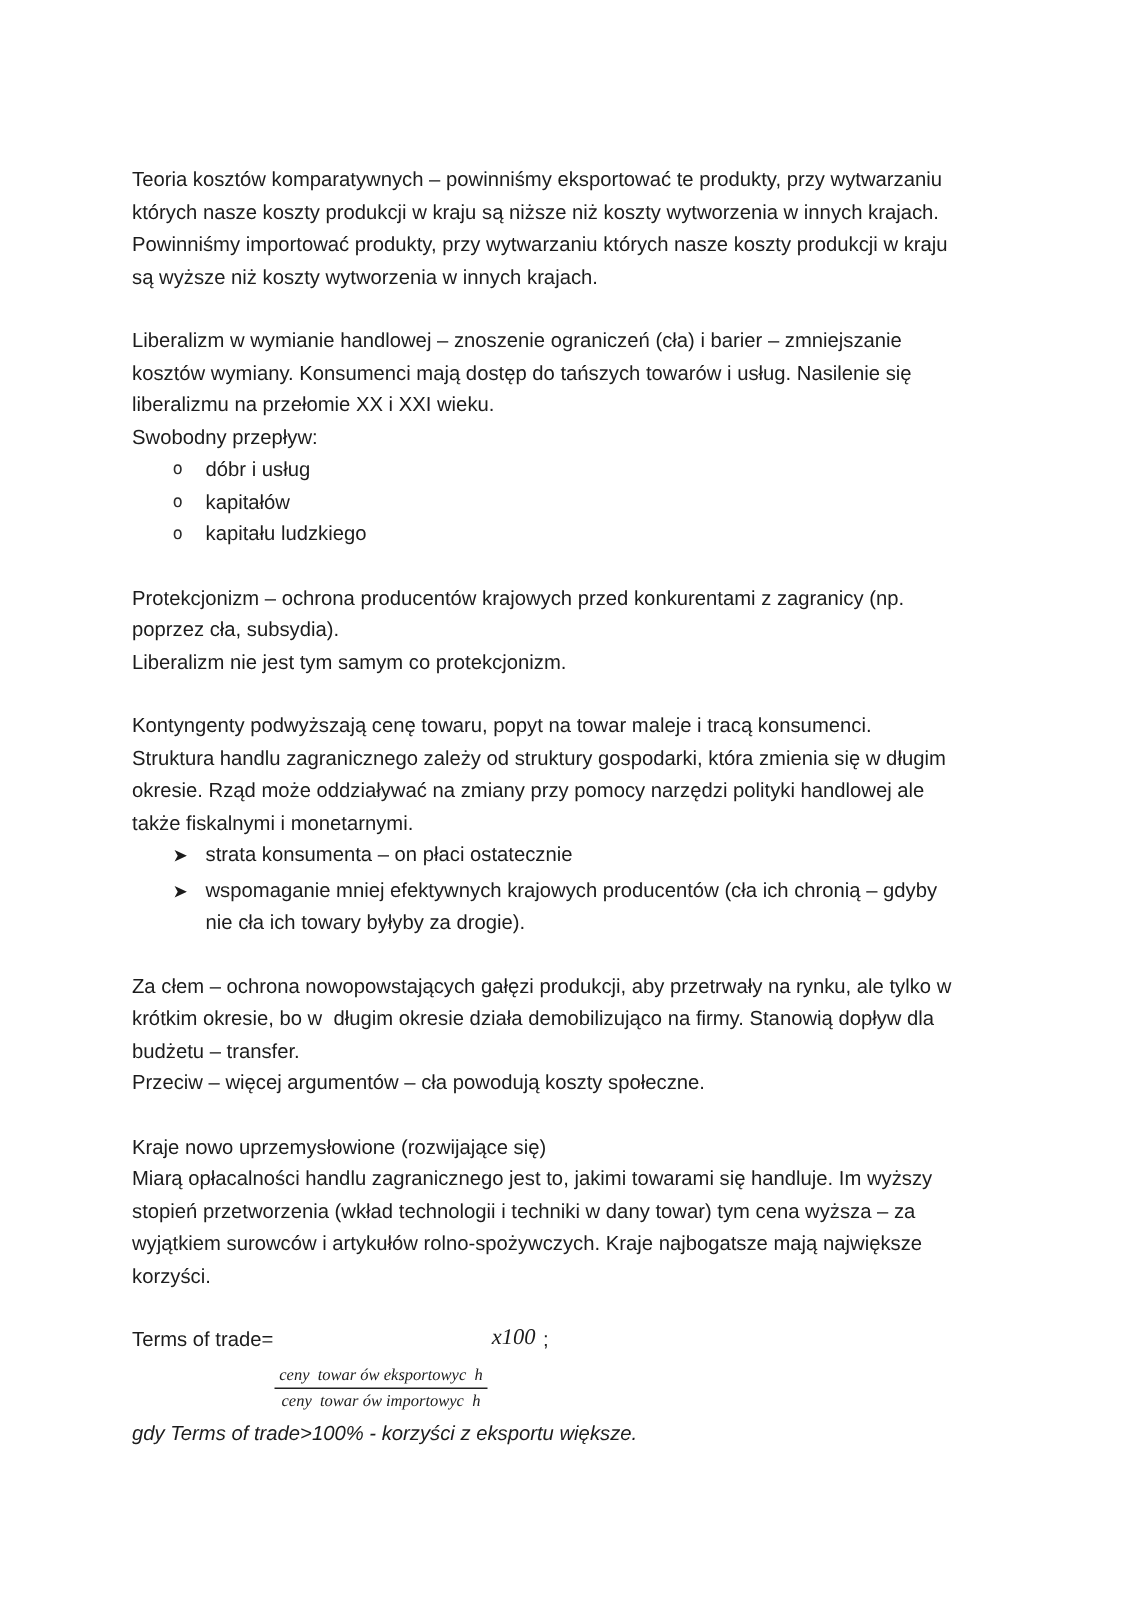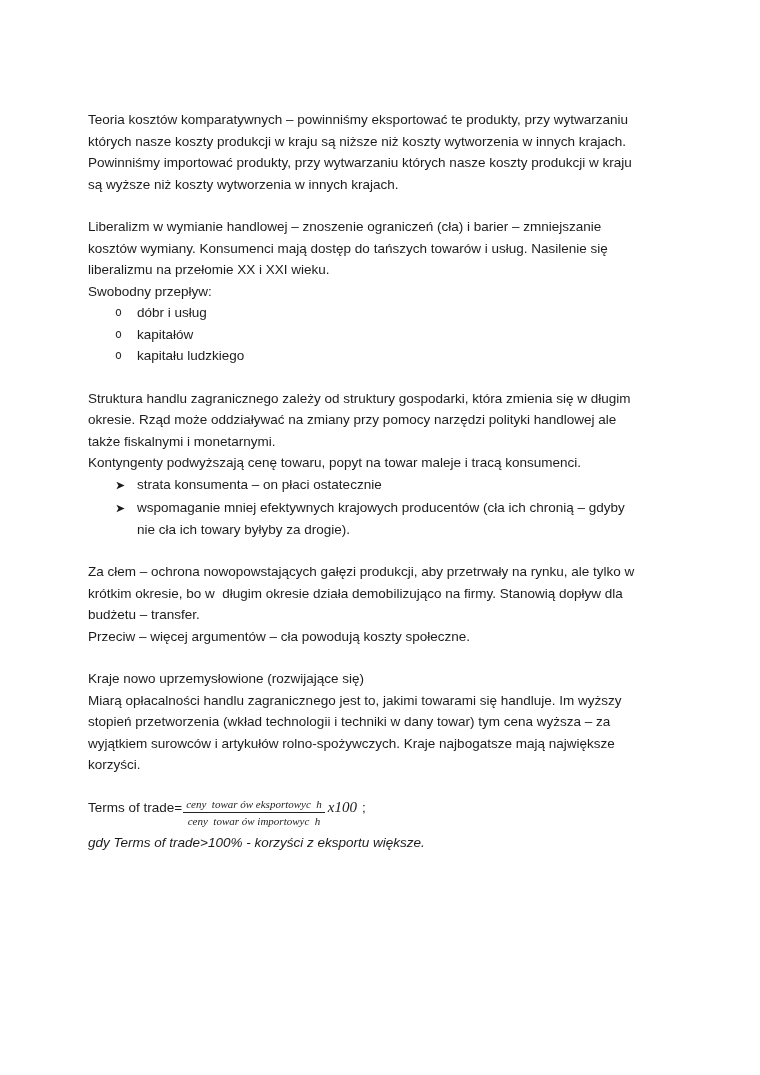--- a/index.html
+++ b/index.html
@@ -62,21 +62,21 @@
   .fraction {
     display: inline-flex;
     flex-direction: column;
     text-align: center;
     font-family: "Liberation Serif", "DejaVu Serif", serif;
     font-style: italic;
     font-size: 11px;
     line-height: 14px;
     margin: 0 3px 0 1px;
   }
-  .fraction .num { display: block; padding: 0 3px 1px 3px; white-space: pre; }
+  .fraction .num { display: block; padding: 0 3px 1px 3px; white-space: pre; margin-top: 28px; }
   .fraction .den { display: block; padding: 1px 3px 0 3px; border-top: 1px solid #222; white-space: pre; }
   .f-mult {
     font-family: "Liberation Serif", "DejaVu Serif", serif;
     font-style: italic;
     font-size: 15px;
   }
   .f-term { margin-left: 5px; }
   .formula-note { margin-top: 4px; font-style: italic; }
 </style>
 </head>
@@ -105,26 +105,31 @@
         <span class="marker marker-o">o</span>
         <span class="li-text">kapitałów</span>
       </div>
       <div class="list-item">
         <span class="marker marker-o">o</span>
         <span class="li-text">kapitału ludzkiego</span>
       </div>
     </div>
   </div>
 
+  <div class="block">
+    <p class="para">Protekcjonizm – ochrona producentów krajowych przed konkurentami z zagranicy (np.
+poprzez cła, subsydia).</p>
+    <p class="para">Liberalizm nie jest tym samym co protekcjonizm.</p>
+  </div>
 
   <div class="block">
+    <p class="para">Kontyngenty podwyższają cenę towaru, popyt na towar maleje i tracą konsumenci.</p>
     <p class="para">Struktura handlu zagranicznego zależy od struktury gospodarki, która zmienia się w długim
 okresie. Rząd może oddziaływać na zmiany przy pomocy narzędzi polityki handlowej ale
 także fiskalnymi i monetarnymi.</p>
-    <p class="para">Kontyngenty podwyższają cenę towaru, popyt na towar maleje i tracą konsumenci.</p>
     <div class="list">
       <div class="list-item">
         <span class="marker marker-arrow"><svg width="11" height="11" viewBox="0 0 12 12">
               <path d="M1.5 1.8 L10.5 6 L1.5 10.2 L3.8 6 Z" fill="#1c1c1c"></path>
             </svg></span>
         <span class="li-text">strata konsumenta – on płaci ostatecznie</span>
       </div>
       <div class="list-item">
         <span class="marker marker-arrow"><svg width="11" height="11" viewBox="0 0 12 12">
               <path d="M1.5 1.8 L10.5 6 L1.5 10.2 L3.8 6 Z" fill="#1c1c1c"></path>

